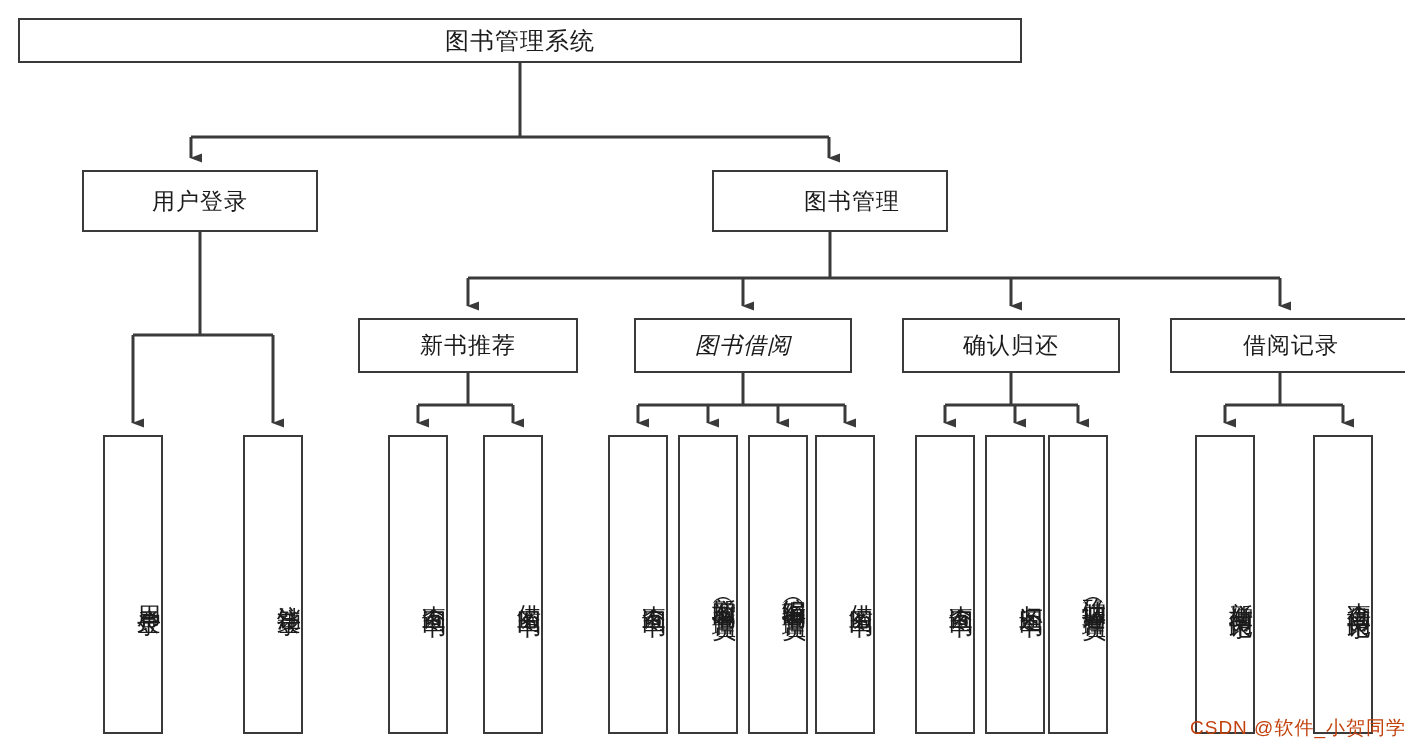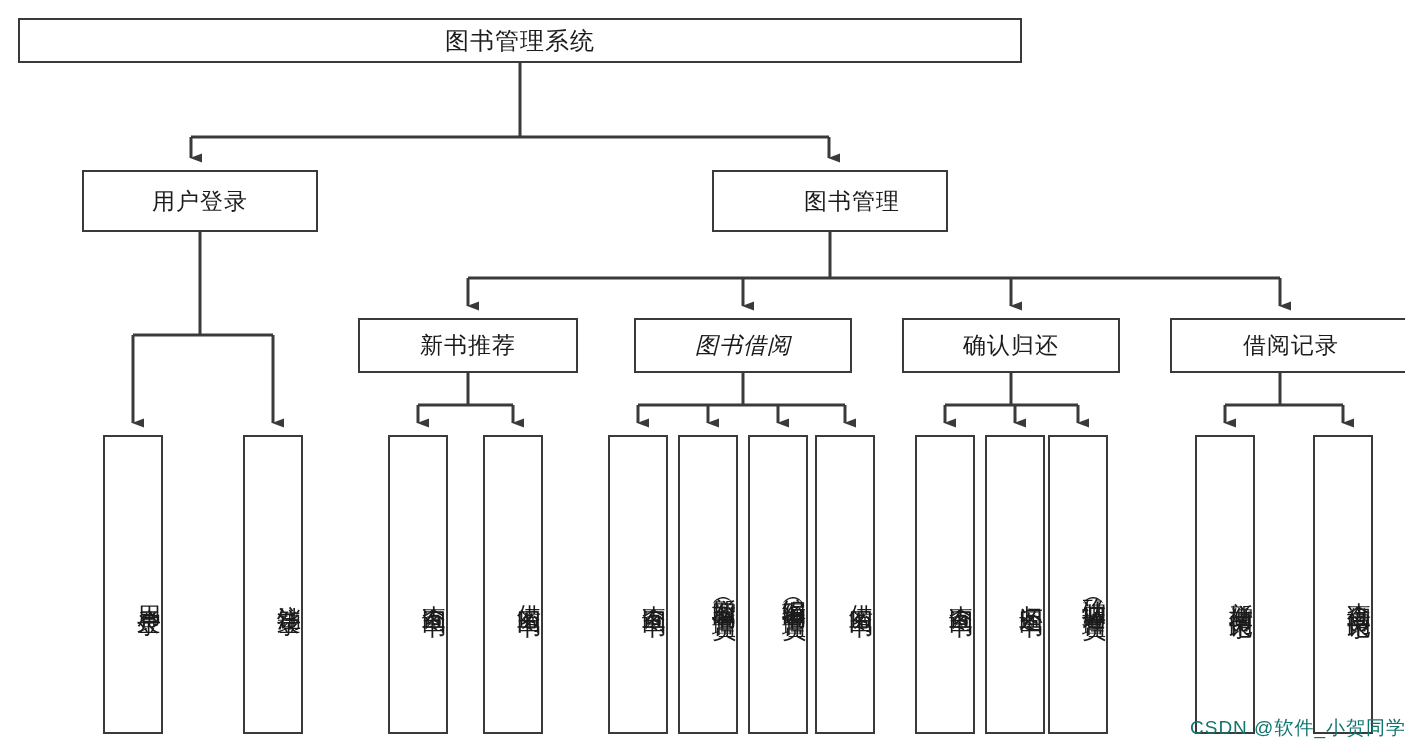--- a/index.html
+++ b/index.html
@@ -58,21 +58,21 @@
     white-space: normal;
   }
   .node.vert .vlabel {
     writing-mode: vertical-rl;
     text-orientation: upright;
     display: block;
   }
   .watermark {
     position: absolute;
     font-size: 19px;
-    color: #0f766e;
+    color: #c2410c;
     letter-spacing: 1px;
     white-space: nowrap;
     z-index: 3;
     user-select: none;
   }
 </style>
 </head>
 <body>
 
 <div id="canvas">

